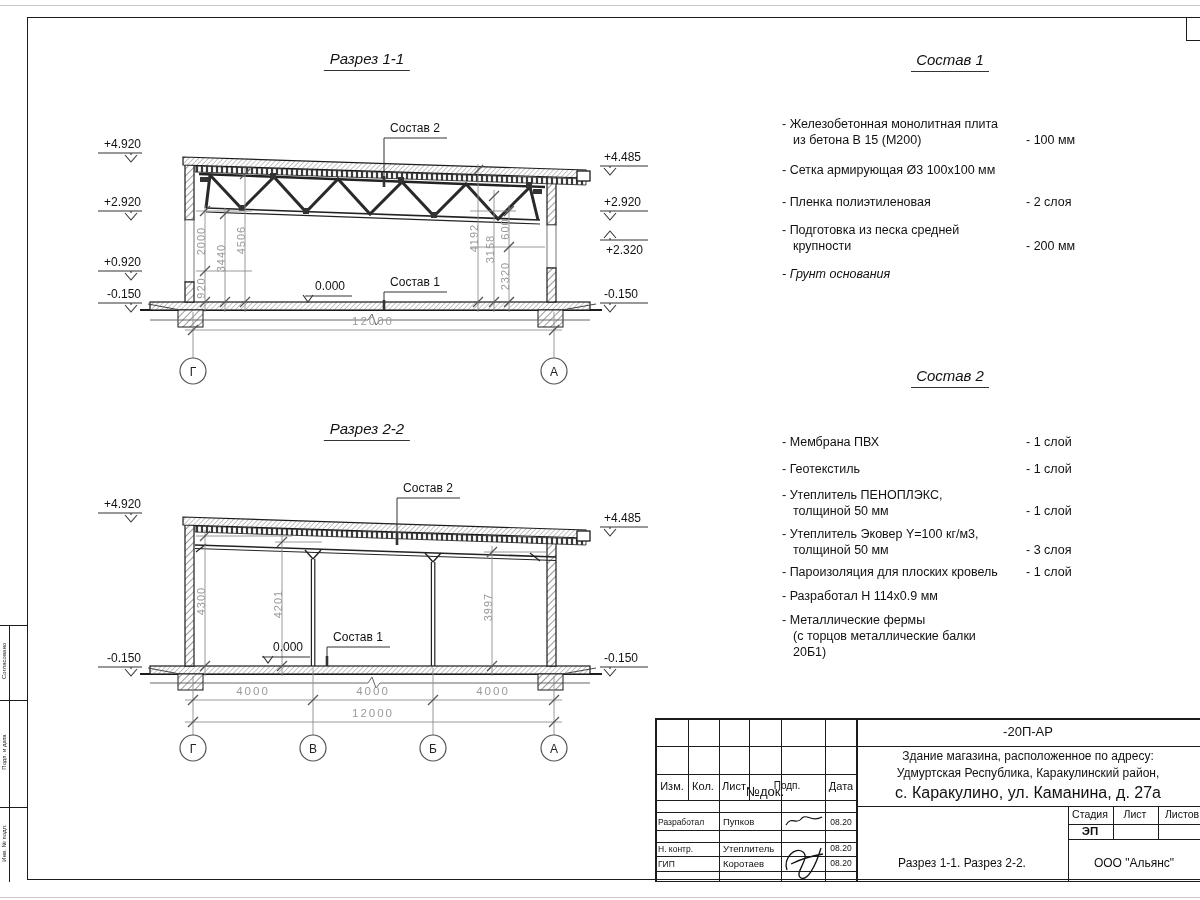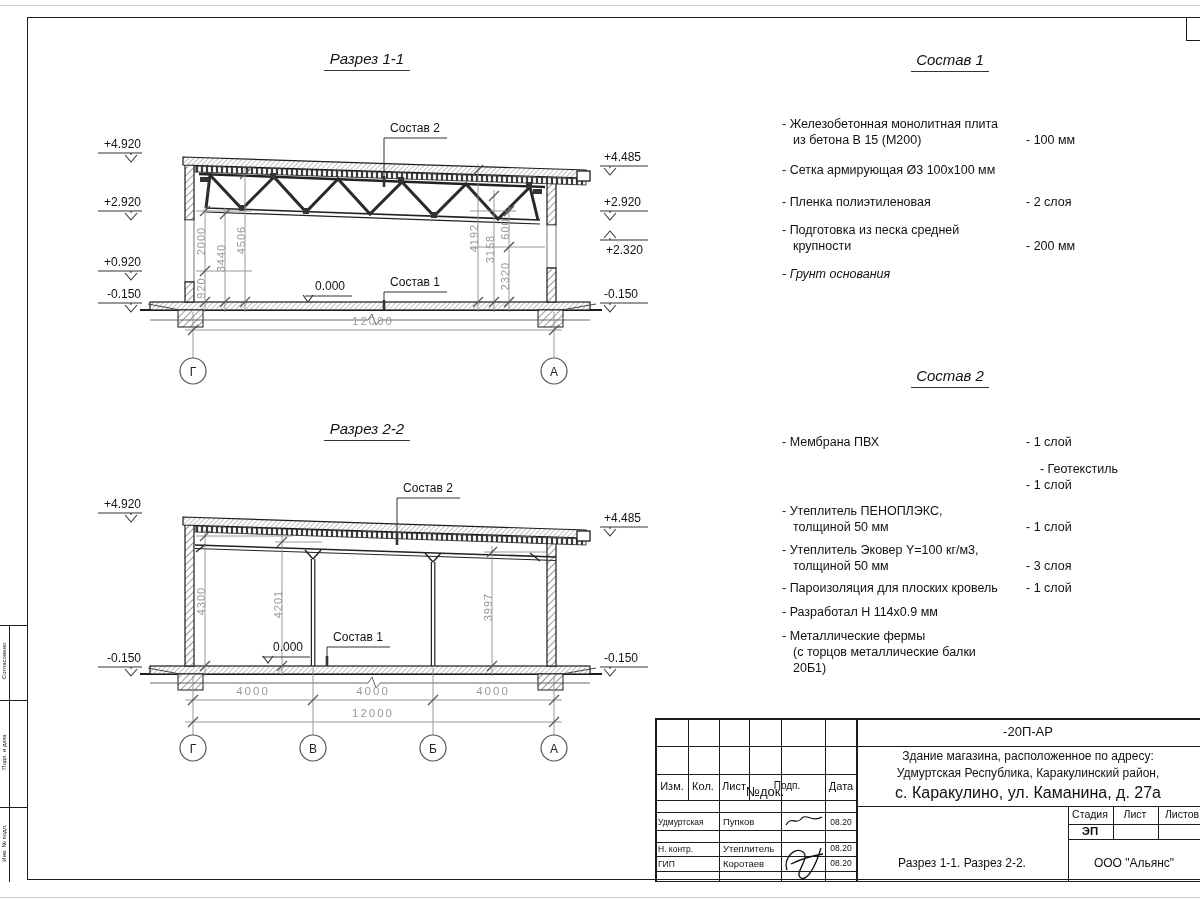--- a/index.html
+++ b/index.html
@@ -369,21 +369,21 @@
 </div>
 
 <div class="mat-list" style="left:782px;top:368px;">
   <div class="mat-title"><span>Состав 2</span></div>
   <div class="mat-item" style="margin-top:46px;">
     <div class="txt">
           <div class="l1">- Мембрана ПВХ</div>
         </div>
     <div class="val">- 1 слой</div>
   </div>
-  <div class="mat-item" style="margin-top:11px;flex-direction:column;">
+  <div class="mat-item" style="margin-top:11px;">
     <div class="txt">
           <div class="l1">- Геотекстиль</div>
         </div>
     <div class="val">- 1 слой</div>
   </div>
   <div class="mat-item" style="margin-top:10px;">
     <div class="txt">
           <div class="l1">- Утеплитель ПЕНОПЛЭКС,</div>
          <div class="l2">толщиной 50 мм</div>
         </div>
@@ -446,21 +446,21 @@
   <div class="tb-h" style="left:413px;top:106px;width:132px;"></div>
   <div class="tb-h" style="left:413px;top:121px;width:132px;"></div>
 
   <div class="tb-t c" style="left:17px;top:62px;font-size:11px;">Изм.</div>
   <div class="tb-t c" style="left:48px;top:62px;font-size:11px;">Кол.</div>
   <div class="tb-t c" style="left:79px;top:62px;font-size:11px;">Лист</div>
   <div class="tb-t c" style="left:110px;top:66px;font-size:13px;">№док.</div>
   <div class="tb-t c" style="left:132px;top:62px;font-size:10px;">Подп.</div>
   <div class="tb-t c" style="left:186px;top:62px;font-size:11px;">Дата</div>
 
-  <div class="tb-t" style="left:3px;top:99px;font-size:8.5px;">Удмуртская</div>
+  <div class="tb-t" style="left:3px;top:99px;font-size:8.5px;">Разработал</div>
   <div class="tb-t" style="left:68px;top:98px;font-size:9.5px;">Пупков</div>
   <div class="tb-t c" style="left:186px;top:99px;font-size:8.5px;">08.20</div>
   <div class="tb-t" style="left:3px;top:126px;font-size:8.5px;">Н. контр.</div>
   <div class="tb-t" style="left:68px;top:125px;font-size:9.5px;">Утеплитель</div>
   <div class="tb-t c" style="left:186px;top:125px;font-size:8.5px;">08.20</div>
   <div class="tb-t" style="left:3px;top:141px;font-size:8.5px;">ГИП</div>
   <div class="tb-t" style="left:68px;top:140px;font-size:9.5px;">Коротаев</div>
   <div class="tb-t c" style="left:186px;top:140px;font-size:8.5px;">08.20</div>
 
   <svg class="abs" style="left:128px;top:95px;" width="42" height="16">

